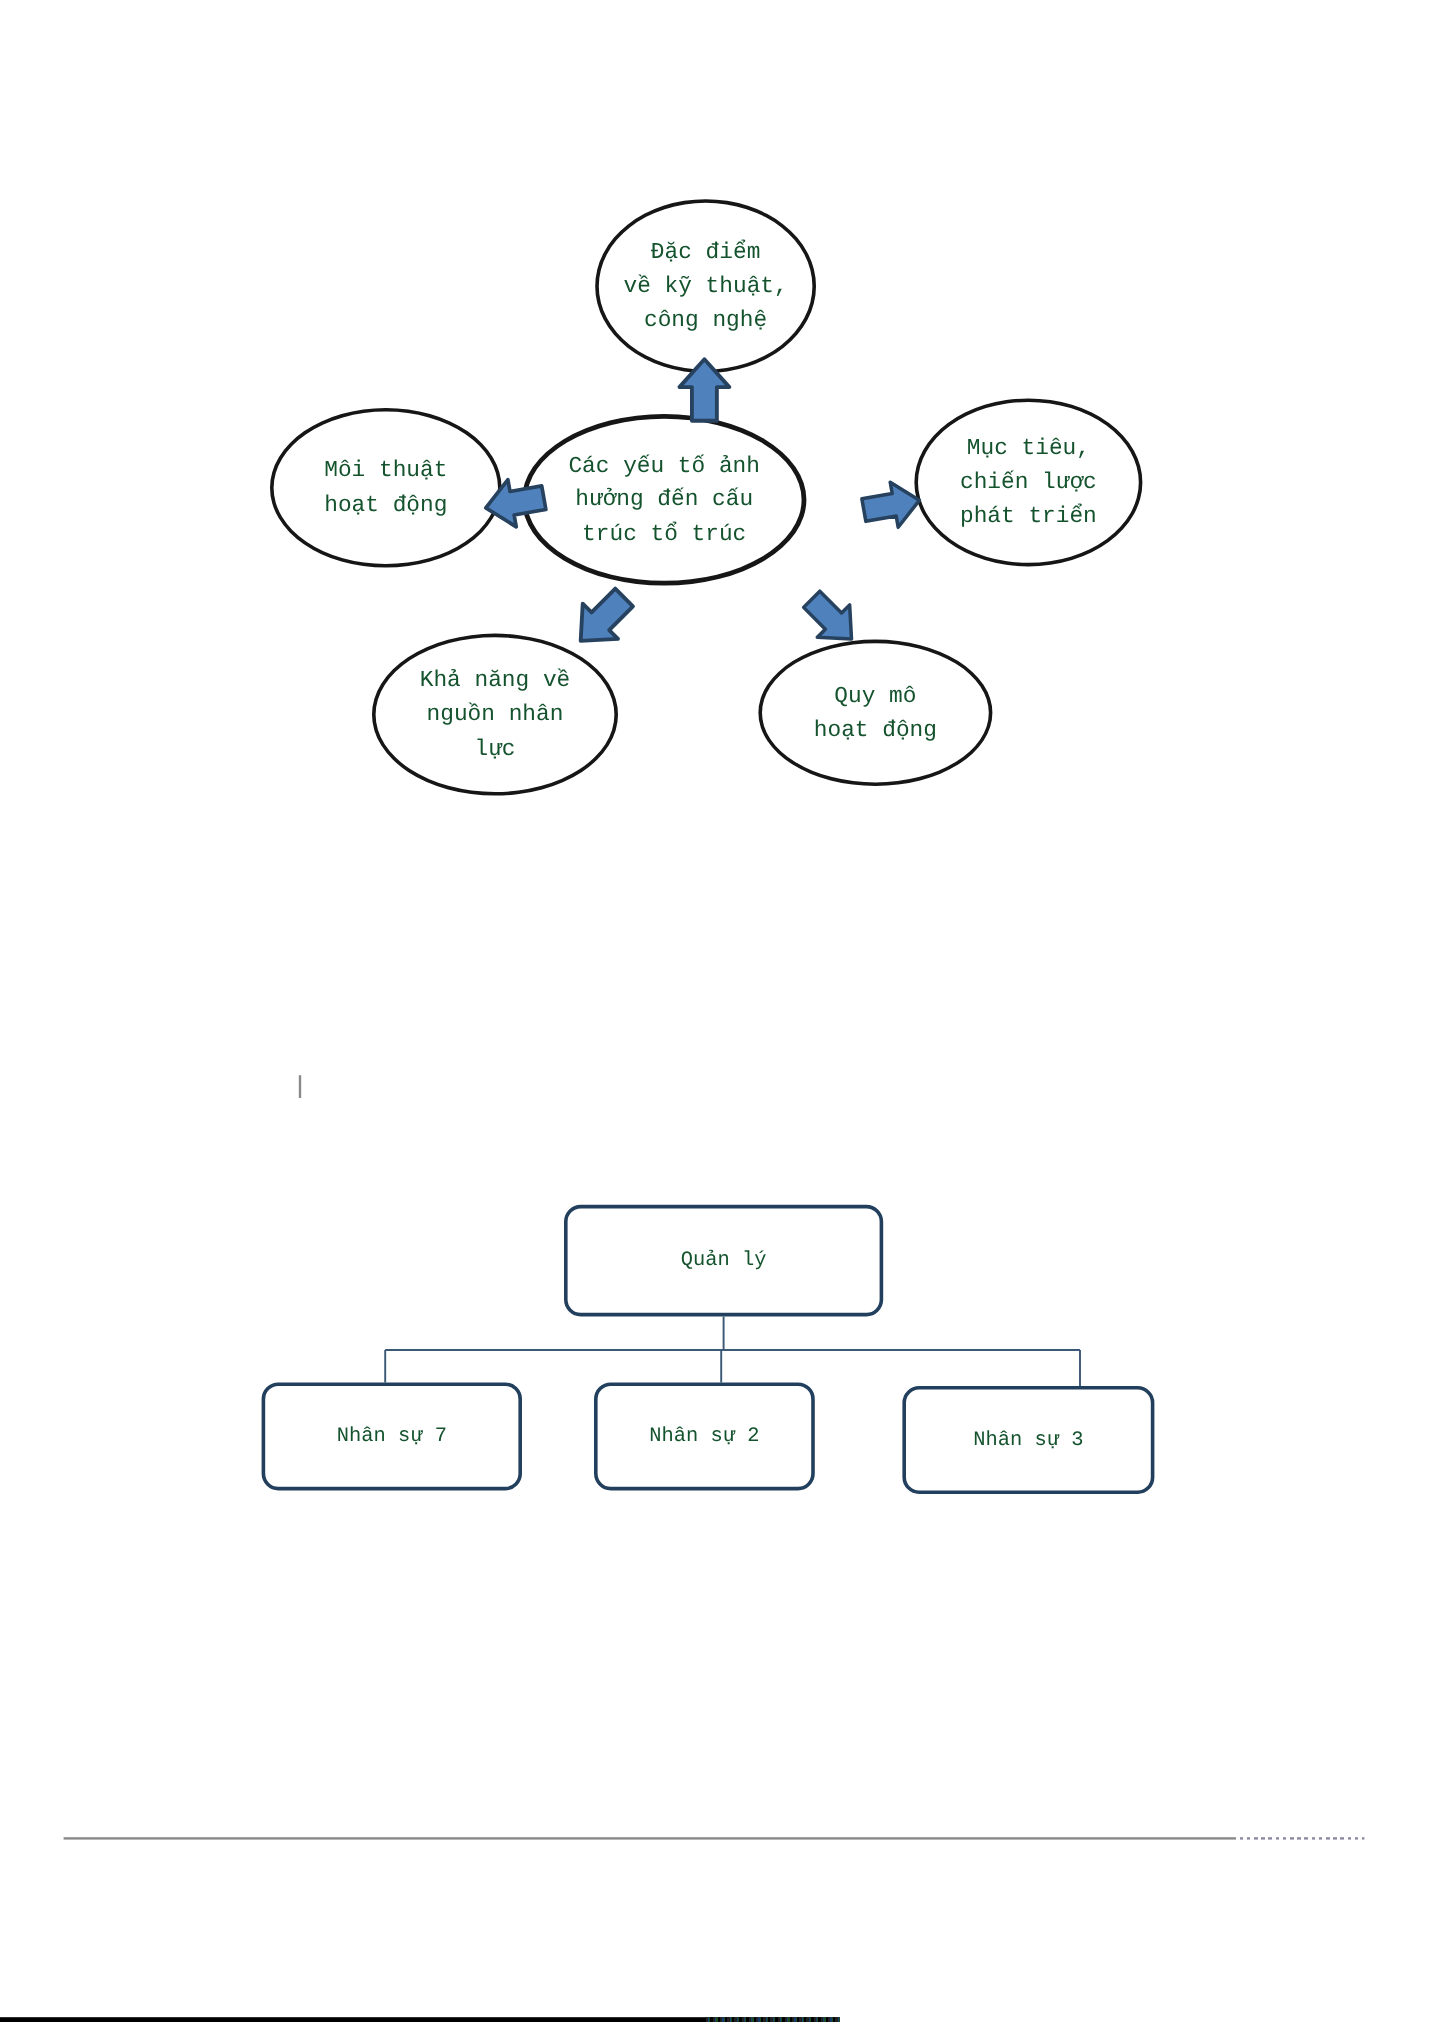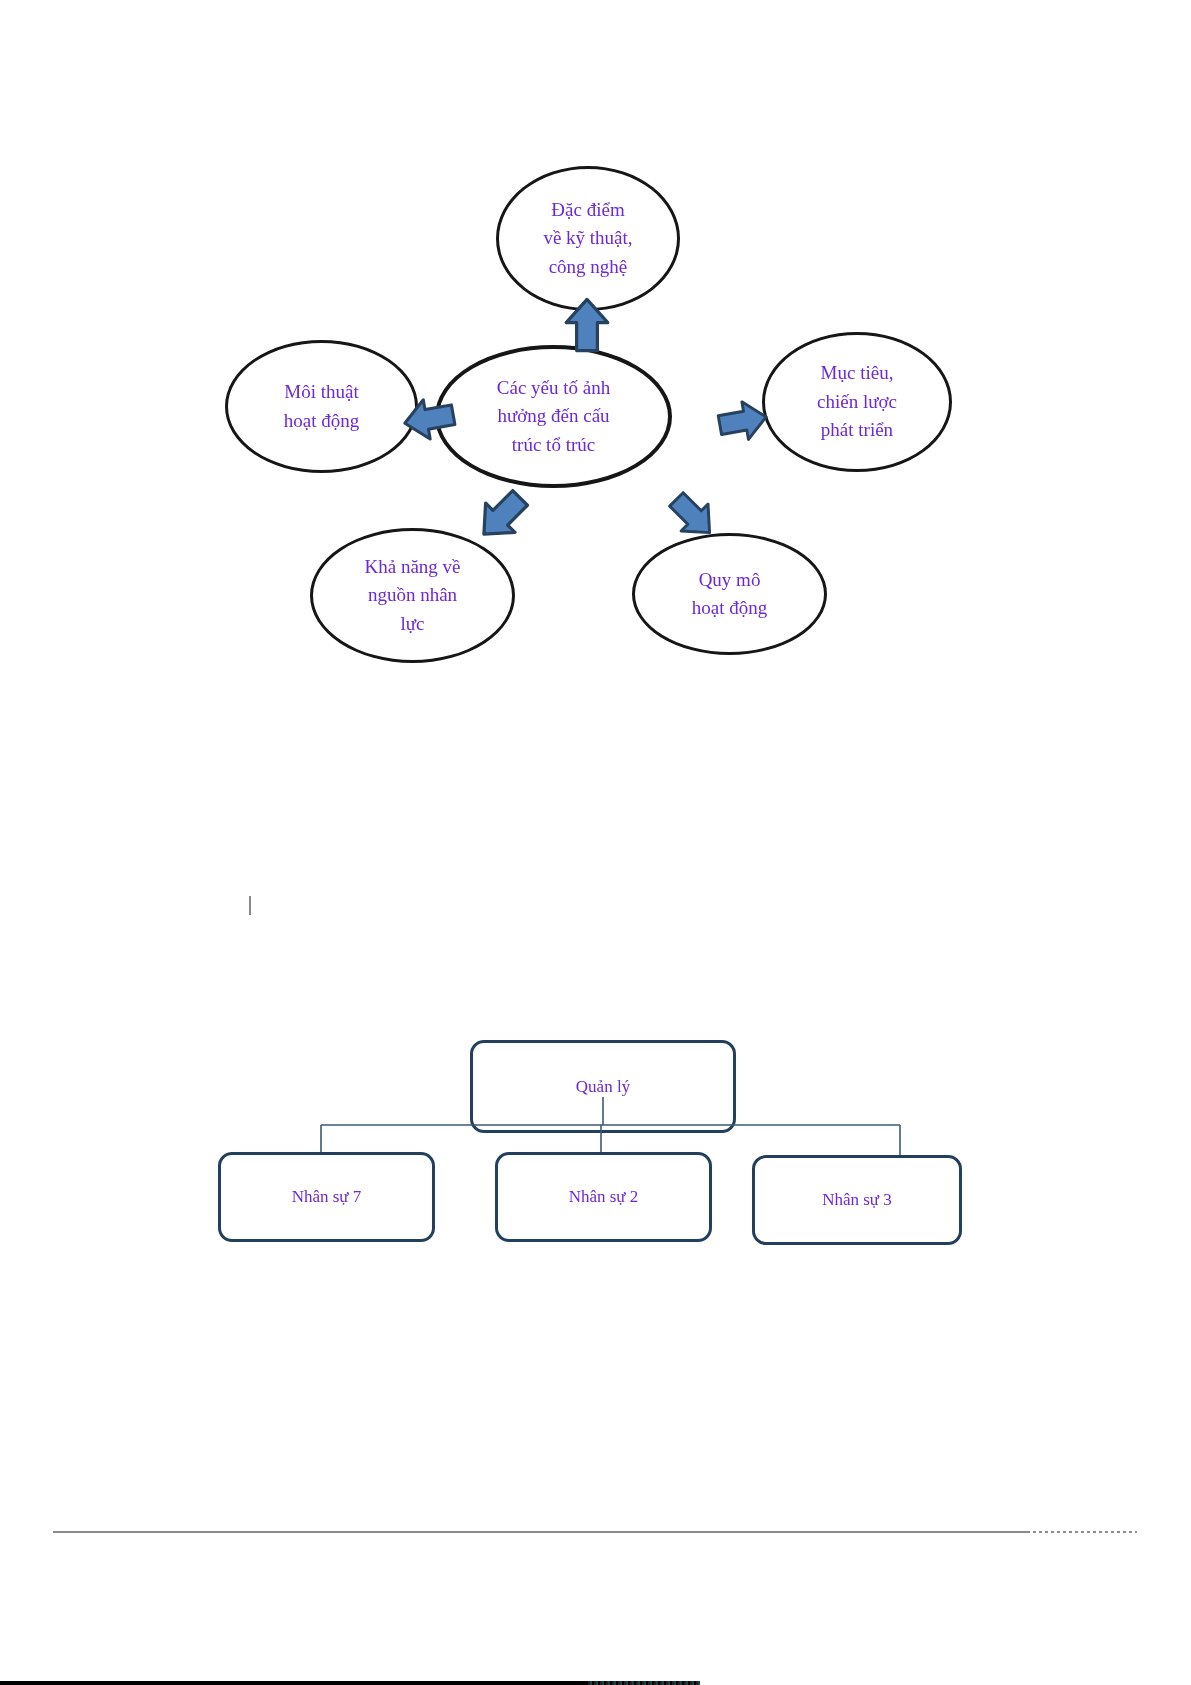--- a/index.html
+++ b/index.html
@@ -2,22 +2,22 @@
 <html style="--arrow-fill: #4f81bd; --arrow-stroke: #27425f; --ellipse-stroke: #161616; --box-border: #22405e; --connector: #3b5875; --divider: #8a8a8a;"><head>
 <meta charset="utf-8">
 <style>
   html,body{margin:0;padding:0;background:#fff;}
   .page{
     position:relative;
     width:1191px;
     height:1685px;
     background:#ffffff;
     overflow:hidden;
-    font-family:Liberation Serif, serif;
-    color:#6d28d9;
+    font-family:Liberation Mono, monospace;
+    color:#14532d;
   }
   
   .ellipse{
     position:absolute;
     border:3px solid var(--ellipse-stroke,#161616);
     border-radius:50%;
     display:flex;
     align-items:center;
     justify-content:center;
     text-align:center;
@@ -131,37 +131,37 @@
 
     <svg class="arrow" viewBox="0 0 60 70" style="left:671px;top:490px;width:44px;height:52px;transform:rotate(135deg);">
       <polygon points="30,3 56,32 43,32 43,67 17,67 17,32 4,32"></polygon>
     </svg>
   </div>
 
   <div class="caret"></div>
 
   <div>
 
-    <div class="obox" style="left:470px;top:1004px;width:266px;height:93px;margin-top:36px;">
+    <div class="obox" style="left:470px;top:1004px;width:266px;height:93px;">
       <span>Quản lý</span>
     </div>
 
     <svg class="connectors">
       <line x1="603" y1="7" x2="603" y2="35"></line>
       <line x1="321" y1="35" x2="900" y2="35"></line>
       <line x1="321" y1="35" x2="321" y2="62"></line>
       <line x1="601" y1="35" x2="601" y2="62"></line>
       <line x1="900" y1="35" x2="900" y2="66"></line>
     </svg>
 
     <div class="obox" style="left:218px;top:1152px;width:217px;height:90px;">
       <span>Nhân sự 7</span>
     </div>
 
-    <div class="obox" style="left:495px;top:1152px;width:217px;height:90px;">
+    <div class="obox" style="left:495px;top:1152px;width:184px;height:90px;">
       <span>Nhân sự 2</span>
     </div>
 
     <div class="obox" style="left:752px;top:1155px;width:210px;height:90px;">
       <span>Nhân sự 3</span>
     </div>
   </div>
 
   <div class="divider"></div>
   <div class="divider-dashes"></div>

